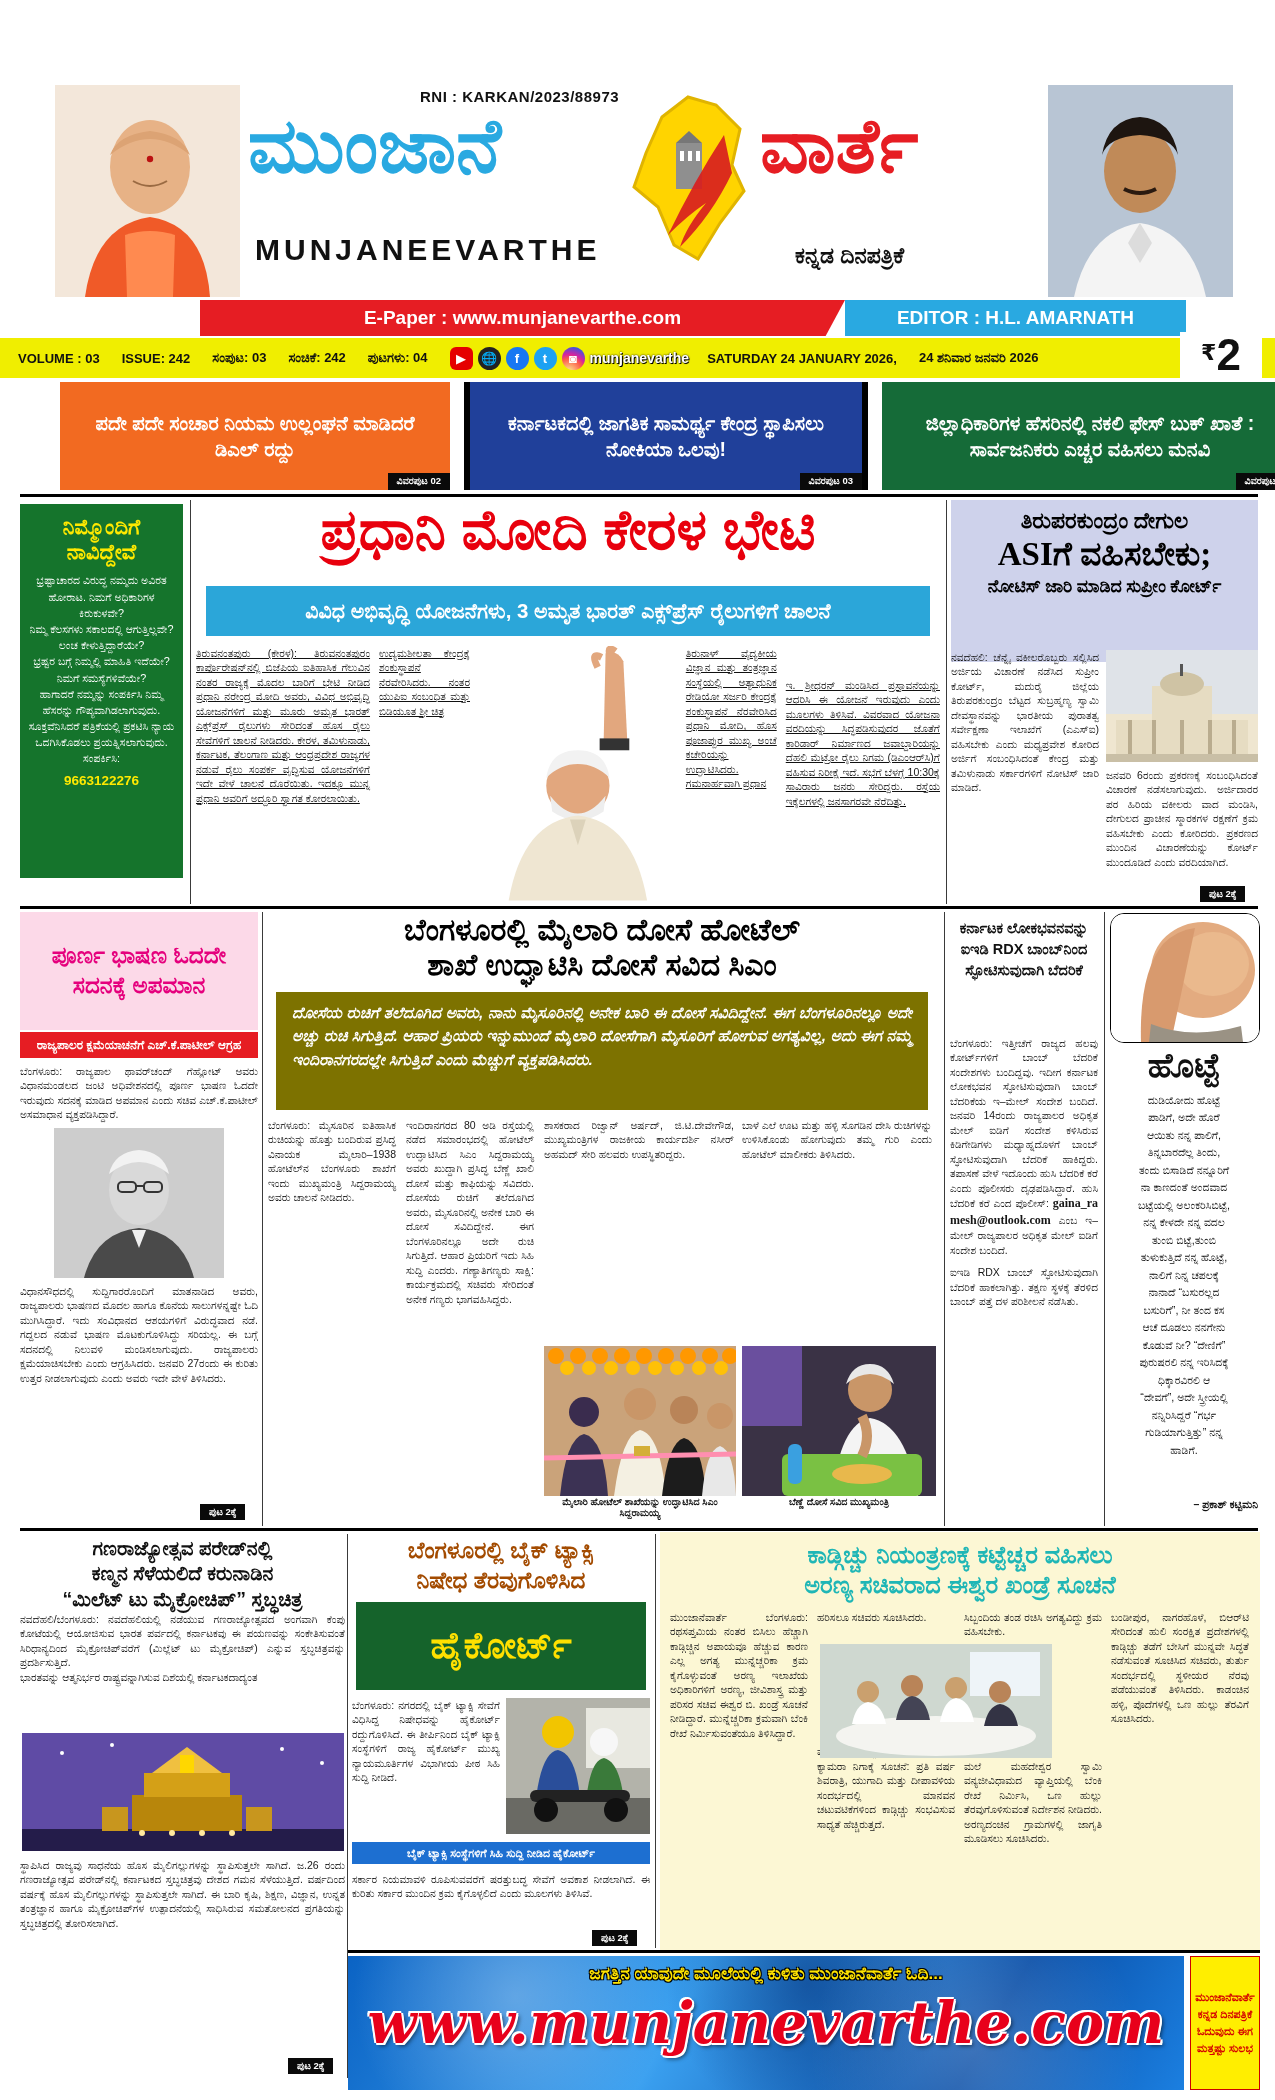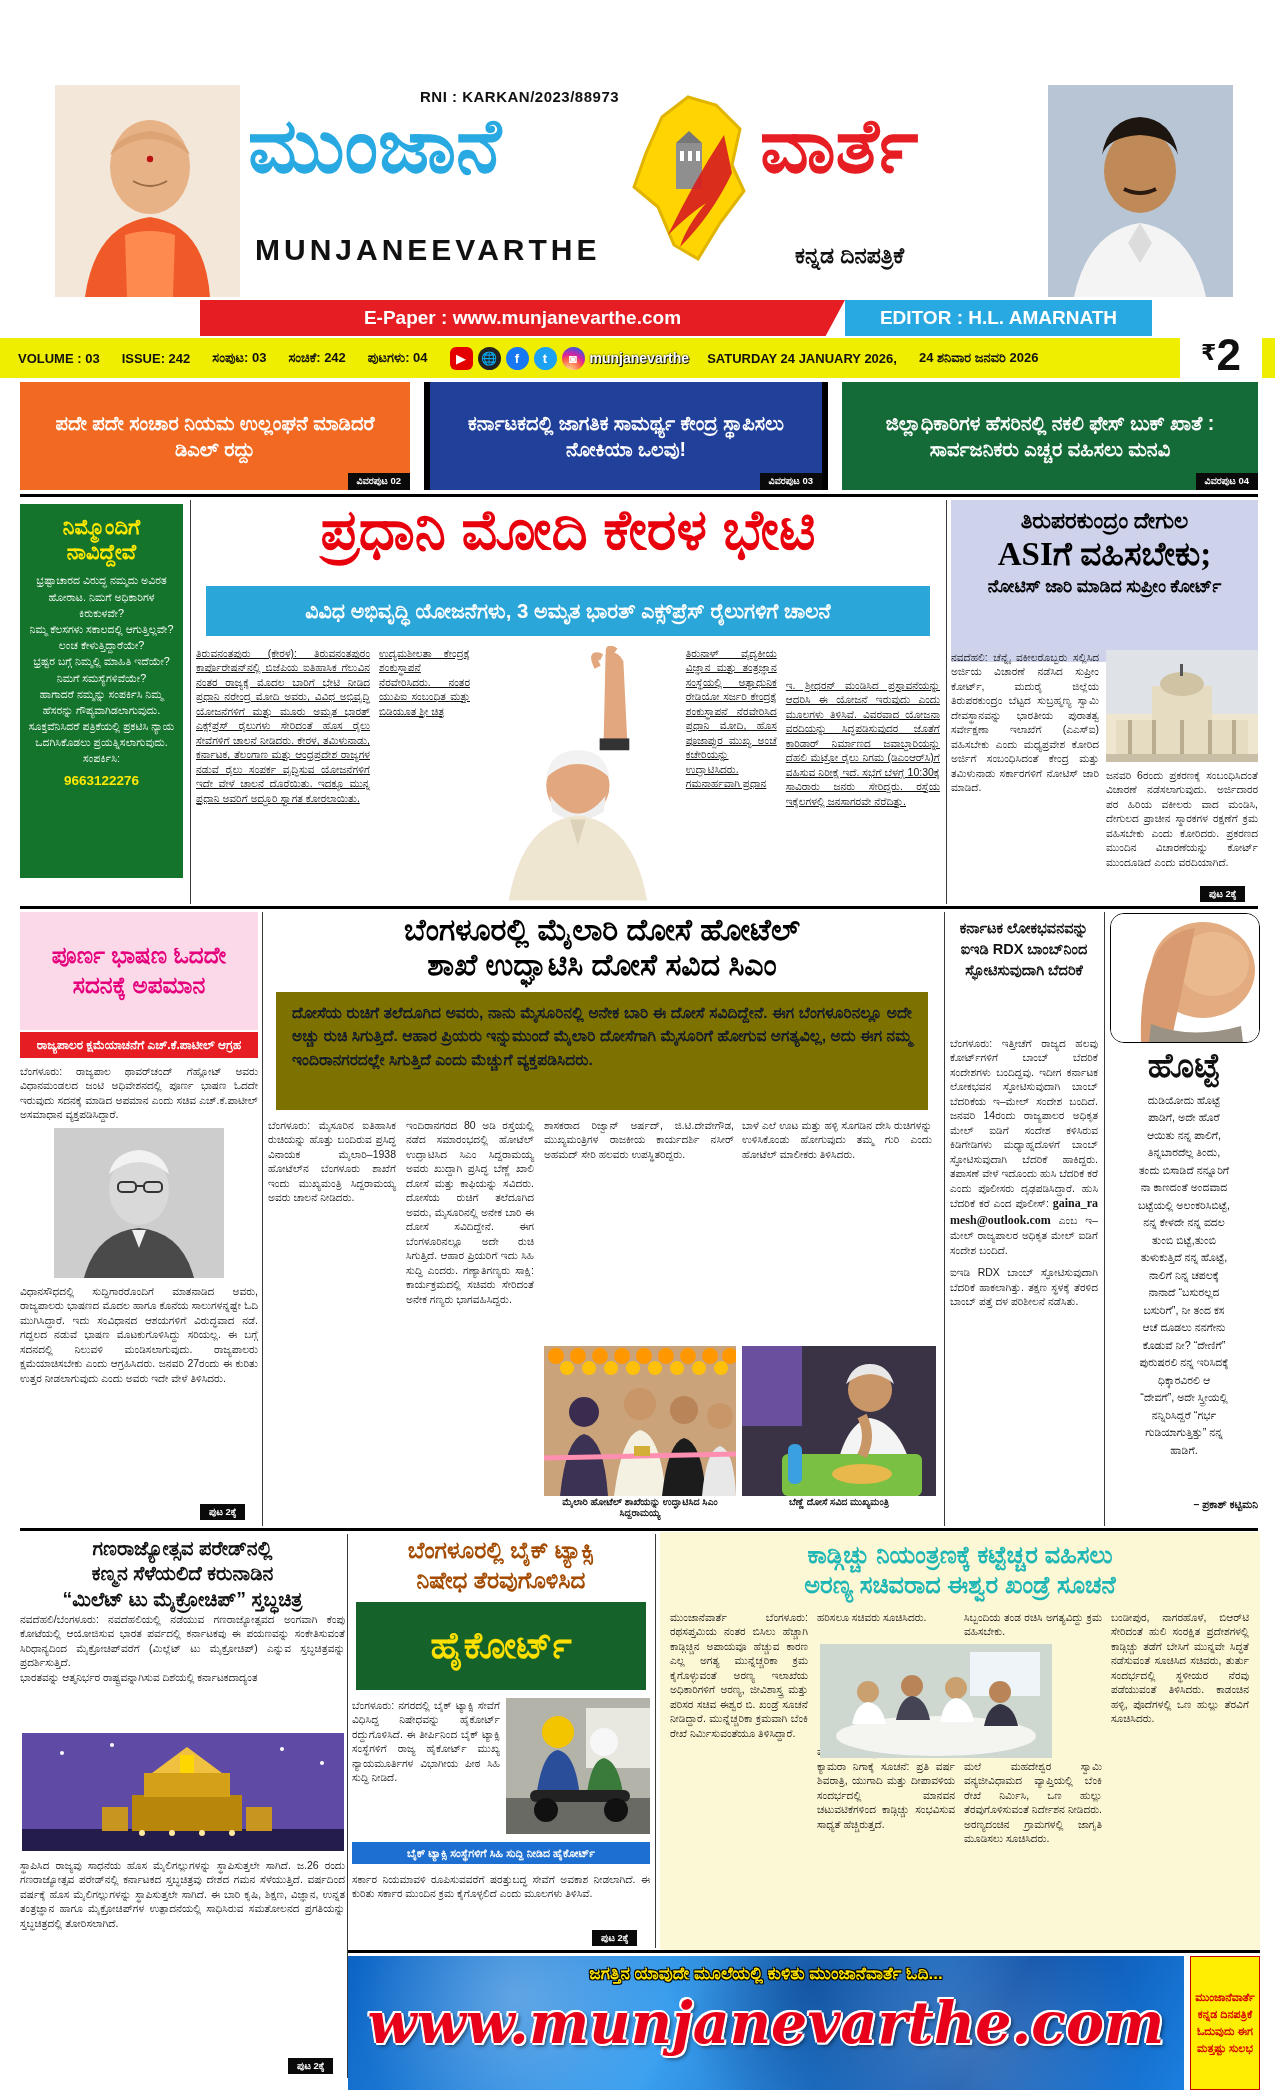--- a/index.html
+++ b/index.html
@@ -23,21 +23,21 @@
   
   .infobar{background:#f0ee00;display:flex;align-items:center;font-size:13px;font-weight:800;}
   .infobar .it{margin-right:22px;white-space:nowrap;}
   .sic{width:23px;height:23px;border-radius:50%;margin-right:5px;display:inline-flex;
        align-items:center;justify-content:center;color:#fff;font-weight:800;font-size:13px;}
   .handle{color:#fff;text-shadow:0 0 2px #000,1px 1px 0 #000;font-size:14px;margin-right:18px;}
   .price{background:#fff;display:flex;align-items:flex-start;justify-content:center;font-weight:800;}
   
   .teaser{position:absolute;top:382px;height:108px;color:#fff;font-weight:800;font-size:19.5px;
           line-height:1.35;text-align:center;display:flex;align-items:center;justify-content:center;
-          padding:6px 16px;box-sizing:border-box;}
+          padding:6px 16px;box-sizing:border-box;margin-left:40px;}
   .teaser .tag{position:absolute;right:0;bottom:0;}
   
   .helpline{background:#15742c;color:#fff;text-align:center;box-sizing:border-box;padding:10px 8px;}
   .helpline .ttl{color:#ffe900;font-size:21px;font-weight:800;line-height:1.2;margin-bottom:8px;}
   .helpline .bd{font-size:10.8px;line-height:1.5;}
   .helpline .ph{color:#ffe900;font-weight:800;font-size:13.5px;margin-top:6px;}
   
   .mainhead{color:#e8000d;font-weight:800;font-size:56px;line-height:1;text-align:center;}
   .subhead{background:#2ba6d9;color:#fff;font-weight:800;font-size:20.5px;line-height:50px;text-align:center;}
   .cols{display:flex;gap:9px;text-decoration:underline;}
@@ -46,22 +46,22 @@
                color:#000;padding-top:8px;box-sizing:border-box;}
   .th1{font-size:22px;font-weight:bold;}
   .th2{font-size:33px;font-weight:bold;margin:2px 0;}
   .th3{font-size:17.5px;font-weight:bold;}
   
   .pinkbox{background:#fcd9e8;display:flex;align-items:center;justify-content:center;}
   .pinkbox .t{color:#e5007d;font-weight:800;font-size:23px;line-height:1.3;text-align:center;}
   .redstrip{background:#e61d23;color:#fff;font-weight:bold;font-size:12px;line-height:26px;text-align:center;}
   
   .dosahead{font-weight:800;font-size:30px;line-height:1.18;text-align:center;color:#000;}
-  .olive{background:#7d7200;color:#0f172a;font-weight:bold;font-size:15.5px;line-height:1.5;
-         text-align:justify;padding:9px 16px;box-sizing:border-box;}
+  .olive{background:#7d7200;color:#ffffff;font-weight:bold;font-size:15.5px;line-height:1.5;
+         text-align:justify;padding:9px 16px;box-sizing:border-box;font-style:italic;}
   .cap{font-size:9.5px;font-weight:bold;text-align:center;line-height:1.2;}
   
   .bombhead{font-weight:800;font-size:14.5px;line-height:1.45;text-align:center;}
   .email{font-family:"Liberation Serif","DejaVu Serif",serif;font-weight:bold;font-size:12px;word-break:break-all;}
   
   .poemtitle{font-weight:800;font-size:34px;text-align:center;}
   .poemtxt{font-size:10.8px;line-height:1.62;text-align:center;}
   .poemauthor{font-size:10.5px;font-weight:bold;text-align:right;}
   
   .paradehead{font-weight:800;font-size:19.5px;line-height:1.3;text-align:center;}
@@ -120,21 +120,21 @@
     <rect width="185" height="212" fill="#c7d2de"></rect>
     <rect width="185" height="212" fill="#9fb0c2" opacity=".35"></rect>
     <ellipse cx="92" cy="86" rx="36" ry="42" fill="#c08a58"></ellipse>
     <path d="M54 70 Q60 34 92 32 Q124 34 130 70 Q124 52 92 50 Q60 52 54 70Z" fill="#1d1510"></path>
     <path d="M76 104 Q92 112 108 104" stroke="#2a1a10" stroke-width="4" fill="none"></path>
     <path d="M26 212 Q40 146 92 138 Q144 146 158 212Z" fill="#f4f4f4"></path>
     <path d="M92 138 L80 158 L92 178 L104 158Z" fill="#dcdcdc"></path>
   </svg>
 
   <div class="abs epaper" style="left:200px;top:300px;width:645px;height:36px;">E-Paper : www.munjanevarthe.com</div>
-  <div class="abs editorbar" style="left:845px;top:300px;width:307px;height:36px;">EDITOR : H.L. AMARNATH</div>
+  <div class="abs editorbar" style="left:845px;top:300px;width:341px;height:36px;">EDITOR : H.L. AMARNATH</div>
 
   <div class="abs infobar" style="left:0;top:338px;width:1275px;height:40px;padding-left:18px;box-sizing:border-box;">
     <span class="it">VOLUME : 03</span>
     <span class="it">ISSUE: 242</span>
     <span class="it">ಸಂಪುಟ: 03</span>
     <span class="it">ಸಂಚಿಕೆ: 242</span>
     <span class="it">ಪುಟಗಳು: 04</span>
     <span class="sic" style="background:#e50000;border-radius:6px;">▶</span>
     <span class="sic" style="background:#222;">🌐</span>
     <span class="sic" style="background:#1877f2;">f</span>

